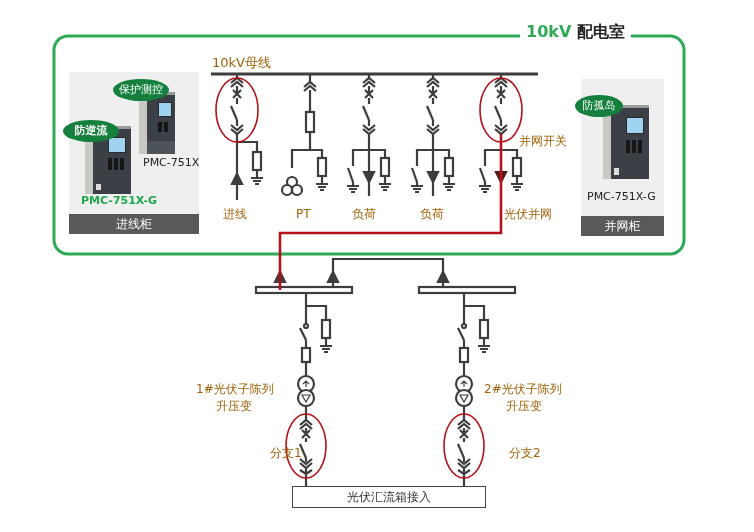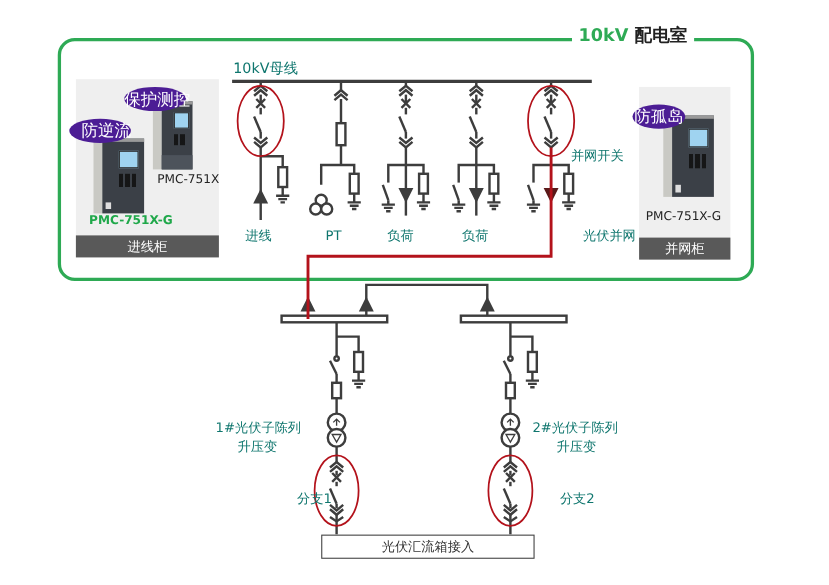--- a/index.html
+++ b/index.html
@@ -1,27 +1,27 @@
 <!DOCTYPE html>
 <html><head>
 <meta charset="utf-8">
 <style>
   html, body { margin: 0; padding: 0; background: #ffffff; }
   body { width: 754px; height: 532px; position: relative; overflow: hidden;
          font-family: "DejaVu Sans", "Liberation Sans", sans-serif; color: #333; }
   #diagram { position: absolute; left: 0; top: 0; }
-  .lbl { position: absolute; font-size: 12px; color: #0f766e; white-space: nowrap; line-height: 14px; }
+  .lbl { position: absolute; font-size: 12px; color: #a16207; white-space: nowrap; line-height: 14px; }
   .room-title { position: absolute; left: 520px; top: 22px; background: #fff; padding: 0 6px;
                 font-size: 16px; font-weight: bold; white-space: nowrap; line-height: 20px; }
   .room-title .kv { color: #2eaa55; }
   .room-title .cn { color: #222; }
   .card { position: absolute; background: #efefef; }
   .card-footer { position: absolute; left: 0; right: 0; bottom: 0; height: 20px; background: #595959;
                  color: #fff; font-size: 12px; text-align: center; line-height: 20px; margin-top: 12px; }
-  .badge { position: absolute; background: #4c1d95; color: #fff; font-size: 15px; border-radius: 50%;
+  .badge { position: absolute; background: #15803d; color: #fff; font-size: 11px; border-radius: 50%;
            text-align: center; white-space: nowrap; }
   .model { position: absolute; font-size: 11px; white-space: nowrap; }
   .model.green { color: #1fa84a; font-weight: bold; }
   .model.dark { color: #222; }
   .device { position: absolute; }
   .device .side { position: absolute; left: 0; top: 3px; bottom: 0; width: 8px; background: #c9c9c4; }
   .device .front { position: absolute; left: 8px; top: 0; right: 0; bottom: 0; background: #3b4047; border-top: 3px solid #9a9a9a; }
   .device .screen { position: absolute; left: 40%; top: 12%; width: 42%; height: 22%; background: #9fd3f0; border: 1px solid #2a2a2a; }
   .device .keys { position: absolute; left: 40%; top: 45%; width: 42%; height: 18%;
                   background: repeating-linear-gradient(90deg, #111 0 4px, transparent 4px 6px); opacity: .9; }
@@ -206,42 +206,42 @@
   <span class="kv">10kV</span>
   <span class="cn">配电室</span>
 </div>
 
 <div class="lbl" style="left:212px;top:56px;font-size:13px;">10kV母线</div>
 
 <div class="lbl" style="left:223px;top:207px;">进线</div>
 <div class="lbl" style="left:296px;top:207px;">PT</div>
 <div class="lbl" style="left:352px;top:207px;">负荷</div>
 <div class="lbl" style="left:420px;top:207px;">负荷</div>
-<div class="lbl" style="left:530px;top:207px;">光伏并网</div>
+<div class="lbl" style="left:504px;top:207px;">光伏并网</div>
 <div class="lbl" style="left:519px;top:134px;">并网开关</div>
 
 <div class="card" style="left:69px;top:72px;width:130px;height:162px;">
   <div class="device" style="left:70px;top:20px;width:36px;height:62px;">
     <div class="side"></div>
       <div class="front">
         <div class="screen"></div>
         <div class="keys"></div>
         <div class="bottom"></div>
       </div>
   </div>
   <div class="device" style="left:16px;top:54px;width:46px;height:68px;">
     <div class="side"></div>
       <div class="front">
         <div class="screen"></div>
         <div class="keys"></div>
         <div class="plate"></div>
       </div>
   </div>
   <div class="badge" style="left:44px;top:7px;width:56px;height:22px;line-height:22px;">保护测控</div>
-  <div class="badge" style="left:-6px;top:36px;width:56px;height:22px;line-height:22px;font-weight:normal;text-align:right;">防逆流</div>
+  <div class="badge" style="left:-6px;top:48px;width:56px;height:22px;line-height:22px;font-weight:bold;">防逆流</div>
   <div class="model dark" style="left:74px;top:84px;">PMC-751X</div>
   <div class="model green" style="left:12px;top:122px;">PMC-751X-G</div>
   <div class="card-footer">进线柜</div>
 </div>
 
 <div class="card" style="left:581px;top:79px;width:83px;height:157px;">
   <div class="device" style="left:22px;top:26px;width:46px;height:74px;">
     <div class="side"></div>
       <div class="front">
         <div class="screen"></div>

